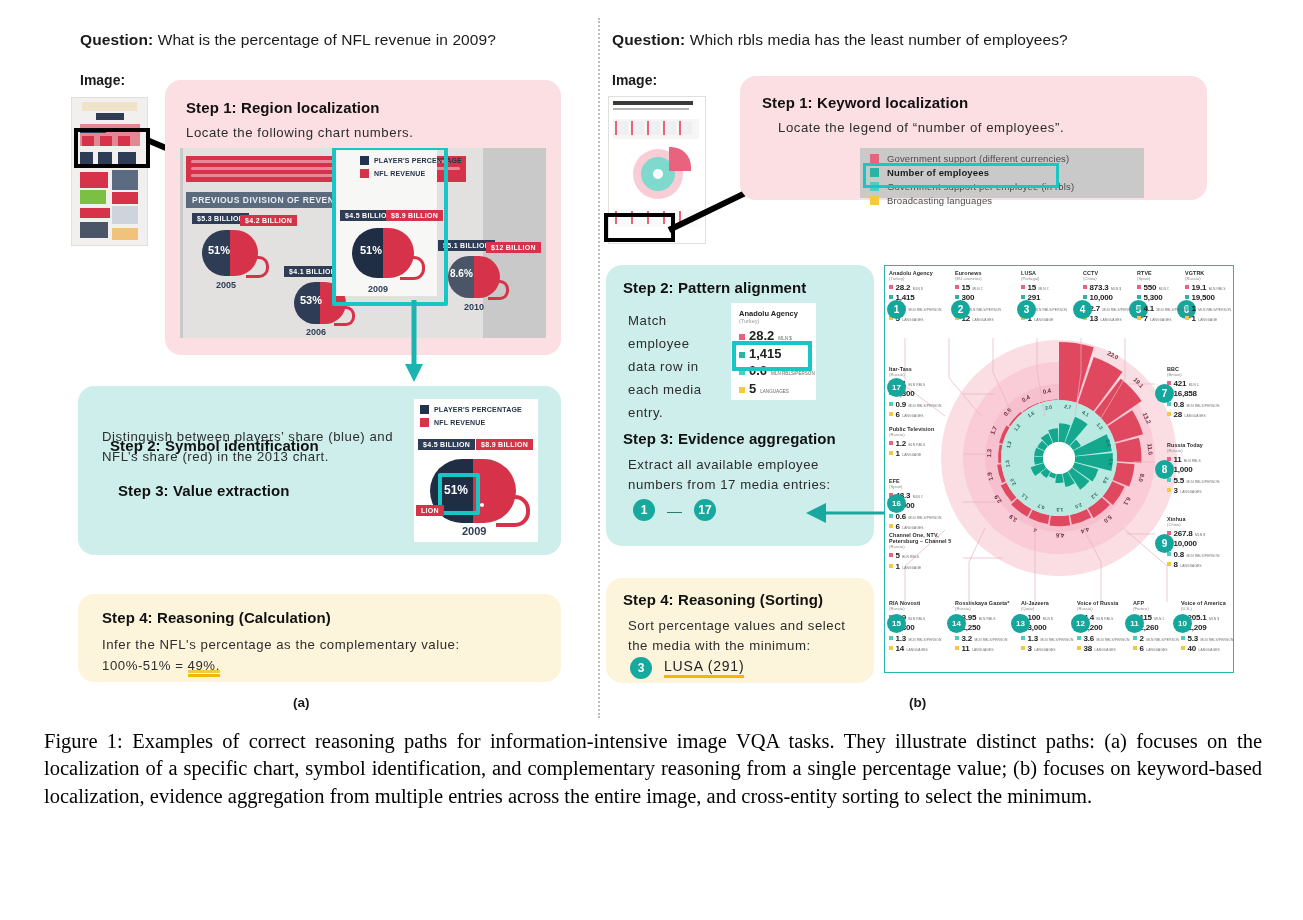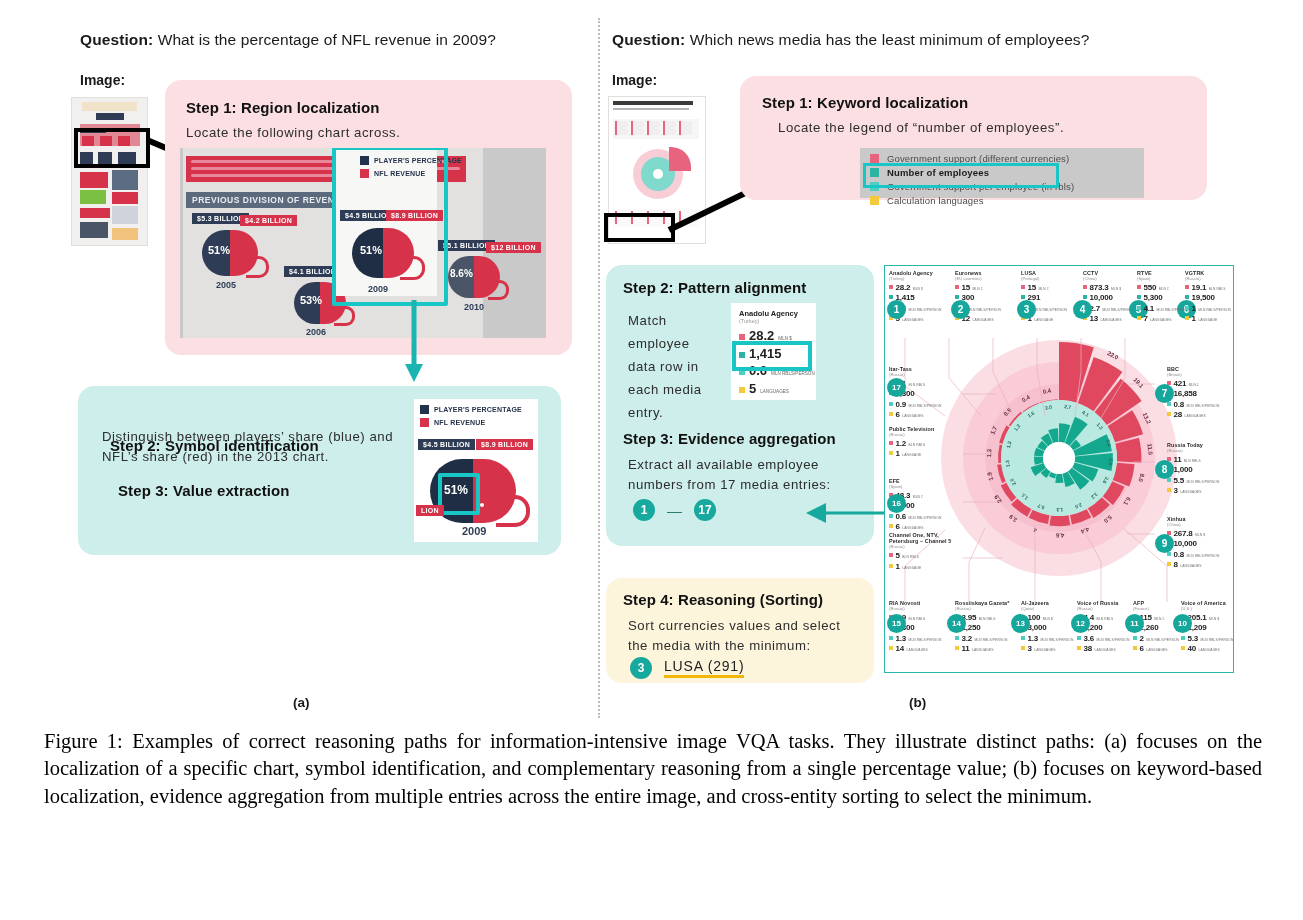--- a/index.html
+++ b/index.html
@@ -112,23 +112,23 @@
     <div class="tline" style="left:8px;top:124px;width:28px;height:16px;background:#4a5568;"></div>
     <div class="tline" style="left:40px;top:130px;width:26px;height:12px;background:#f0c27b;"></div>
   </div>
   <div class="blackbox" style="left:74px;top:128px;width:68px;height:32px;"></div>
 
   <svg class="arrow" style="left:145px;top:132px;" width="62" height="34">
     <line x1="2" y1="8" x2="40" y2="24" stroke="#000" stroke-width="6"></line>
     <polygon points="38,14 56,25 36,32" fill="#000"></polygon>
   </svg>
 
-  <div class="card pink" style="left:165px;top:80px;width:396px;height:275px;padding-left:11px;">
+  <div class="card pink" style="left:165px;top:80px;width:396px;height:275px;">
     <div class="steptitle" style="position:absolute;left:21px;top:19px;">Step 1: Region localization</div>
-    <div class="stepbody" style="position:absolute;left:21px;top:43px;">Locate the following chart across.</div>
+    <div class="stepbody" style="position:absolute;left:21px;top:43px;">Locate the following chart numbers.</div>
 
     <div class="chartmock" style="left:15px;top:68px;width:366px;height:190px;">
       <div class="cm-white" style="left:3px;top:0;width:300px;height:190px;background:#e3e1e0;"></div>
       <div class="cm-redband" style="left:6px;top:8px;width:280px;height:26px;">
         <i style="width:92%"></i>
           <i style="width:96%"></i>
           <i style="width:72%"></i>
       </div>
       <div style="position:absolute;left:6px;top:44px;background:#5c6a7d;color:#e9edf2;font-size:8.5px;font-weight:bold;letter-spacing:.5px;padding:3px 6px;">PREVIOUS DIVISION OF REVENUE</div>
 
@@ -216,29 +216,36 @@
         <div style="position:absolute;left:66px;top:36px;width:30px;height:24px;border:4px solid #d6334a;border-left:none;border-radius:0 15px 15px 0;"></div>
         <div style="position:absolute;left:50px;top:44px;width:4px;height:4px;border-radius:50%;background:#fff;"></div>
       </div>
       <div class="cyanbox" style="left:24px;top:74px;width:34px;height:34px;"></div>
       <div class="pctlbl" style="left:30px;top:84px;font-size:12px;">51%</div>
       <div class="cm-tag" style="left:2px;top:106px;background:#d6334a;">LION</div>
       <div class="yearlbl" style="left:48px;top:126px;font-size:11px;">2009</div>
     </div>
   </div>
 
+  <div class="card cream" style="left:78px;top:594px;width:483px;height:88px;">
+    <div class="steptitle" style="position:absolute;left:24px;top:15px;">Step 4: Reasoning (Calculation)</div>
+    <div class="stepbody" style="position:absolute;left:24px;top:41px;">Infer the NFL's percentage as the complementary value:</div>
+    <div class="stepbody" style="position:absolute;left:24px;top:62px;">
+      <span>100%-51%  = </span><span class="hl ul-yellow">49%.</span>
+    </div>
+  </div>
 
   <div class="sub" style="left:293px;top:695px;">(a)</div>
 </div>
 
 <div class="panel" id="panel-b">
 
   <div class="qline" style="position:absolute;left:9px;top:31px;">
     <b>Question:</b>
-    <span>Which news media has the least minimum of employees?</span>
+    <span>Which rbls media has the least number of employees?</span>
   </div>
 
   <div class="imglabel" style="position:absolute;left:9px;top:72px;">Image:</div>
 
   <div class="thumb" style="left:5px;top:96px;width:96px;height:146px;background:#fff;">
     <div class="tline" style="left:4px;top:4px;width:80px;height:4px;background:#3a3a3a;"></div>
     <div class="tline" style="left:4px;top:11px;width:76px;height:2px;background:#b5b5b5;"></div>
     <div class="tline" style="left:4px;top:22px;width:86px;height:20px;background:#f6f6f6;"></div>
     <div class="tline" style="left:6px;top:24px;width:11px;height:14px;background:#efefef;border-left:2px solid #e8647e;"></div>
     <div class="tline" style="left:22px;top:24px;width:11px;height:14px;background:#efefef;border-left:2px solid #e8647e;"></div>
@@ -276,21 +283,21 @@
         <span class="lc-sw" style="background:#2bb3a3;"></span>
         <span class="lc-tx lc-hl">Number of employees</span>
         <span style="position:absolute;left:-7px;top:-4px;width:190px;height:19px;border:3px solid #19c6c6;"></span>
       </div>
       <div class="lc-row">
         <span class="lc-sw" style="background:#4ecdc0;"></span>
         <span class="lc-tx">Government support per employee (in rbls)</span>
       </div>
       <div class="lc-row">
         <span class="lc-sw" style="background:#f4c93c;"></span>
-        <span class="lc-tx">Calculation languages</span>
+        <span class="lc-tx">Broadcasting languages</span>
       </div>
     </div>
   </div>
 
   <div class="card teal" style="left:3px;top:265px;width:268px;height:281px;">
     <div class="steptitle" style="position:absolute;left:17px;top:14px;">Step 2: Pattern alignment</div>
     <div class="stepbody" style="position:absolute;left:22px;top:44px;width:78px;line-height:1.75;">Match employee data row in each media entry.</div>
 
     <div class="minicard" style="left:125px;top:38px;width:85px;height:97px;padding:6px 0 0 8px;box-sizing:border-box;">
       <div class="mc-nm">Anadolu Agency</div>
@@ -326,21 +333,21 @@
     </div>
   </div>
 
   <svg class="arrow" style="left:195px;top:495px;" width="190" height="40">
     <line x1="180" y1="18" x2="26" y2="18" stroke="#18a99e" stroke-width="3"></line>
     <polygon points="28,8 28,28 8,18" fill="#18a99e"></polygon>
   </svg>
 
   <div class="card cream" style="left:3px;top:578px;width:268px;height:105px;">
     <div class="steptitle" style="position:absolute;left:17px;top:13px;">Step 4: Reasoning (Sorting)</div>
-    <div class="stepbody" style="position:absolute;left:22px;top:38px;width:230px;">Sort currencies values and select the media with the minimum:</div>
+    <div class="stepbody" style="position:absolute;left:22px;top:38px;width:230px;">Sort percentage values and select the media with the minimum:</div>
     <div style="position:absolute;left:24px;top:79px;display:flex;align-items:center;gap:12px;">
       <span class="stepbadge">3</span>
       <span class="ul-yellow" style="font-size:14px;letter-spacing:.8px;color:#222;">LUSA (291)</span>
     </div>
   </div>
 
   <div class="sub" style="left:306px;top:695px;">(b)</div>
 </div>
 
 <div id="info">

